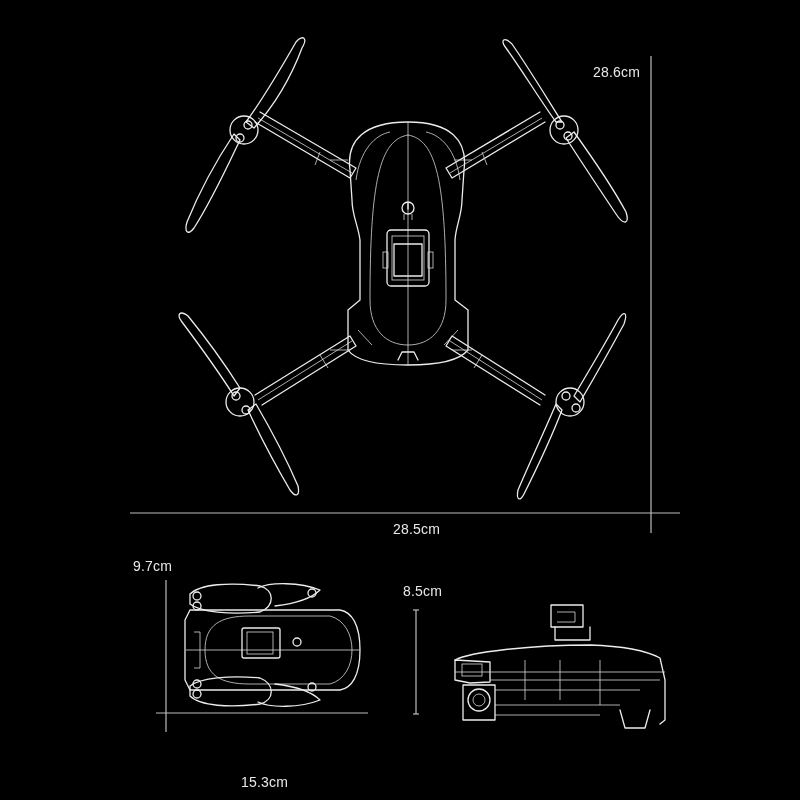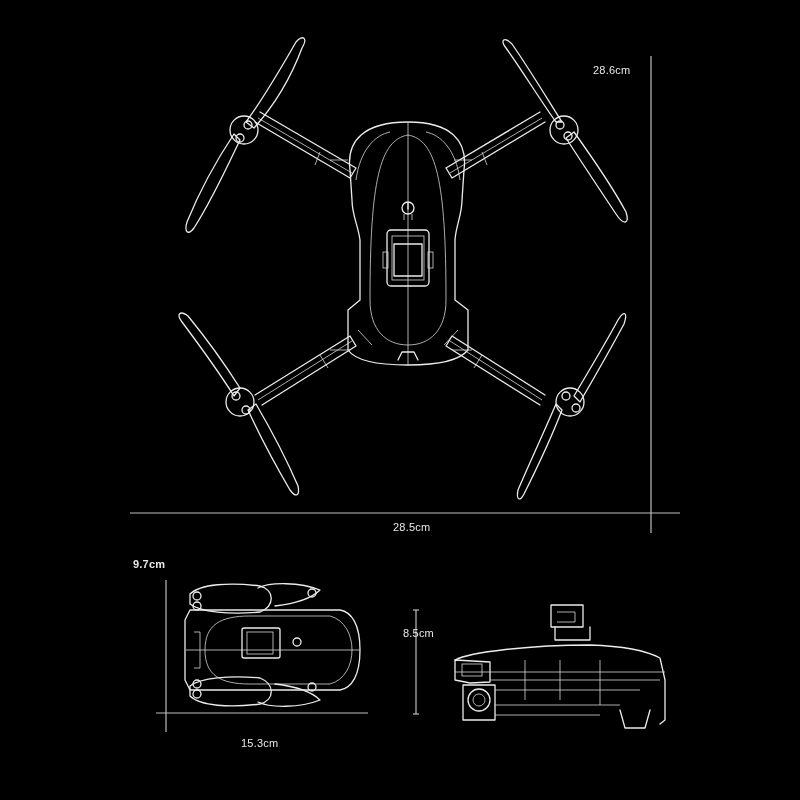--- a/index.html
+++ b/index.html
@@ -1,17 +1,17 @@
 <!DOCTYPE html>
 <html><head>
 <meta charset="utf-8">
 <style>
   html,body{margin:0;padding:0;background:#000;}
   body{width:800px;height:800px;position:relative;overflow:hidden;font-family:"Liberation Sans",sans-serif;}
-  .lbl{position:absolute;color:#e8e8e8;font-size:11px;letter-spacing:0.2px;white-space:nowrap;}
+  .lbl{position:absolute;color:#e8e8e8;font-size:14px;letter-spacing:0.2px;white-space:nowrap;}
   svg{position:absolute;left:0;top:0;}
   .w{fill:none;stroke:#ececec;stroke-width:1.3;stroke-linejoin:round;stroke-linecap:round;}
   .t{fill:none;stroke:#d8d8d8;stroke-width:0.8;}
   .dim{stroke:#bdbdbd;stroke-width:1.2;fill:none;}
 </style>
 </head>
 <body>
 
 <svg width="800" height="800" viewBox="0 0 800 800">
 
@@ -143,15 +143,15 @@
     <circle class="w" cx="479" cy="700" r="11"></circle>
     <circle class="t" cx="479" cy="700" r="6"></circle>
     <path class="t" d="M495,690 L640,690 M495,705 L620,705 M495,715 L600,715"></path>
     <path class="w" d="M620,710 L625,728 L645,728 L650,710"></path>
     <path class="t" d="M525,660 L525,700 M560,660 L560,700 M600,660 L600,705"></path>
   </g>
 </svg>
 
 <div class="lbl" style="left:593px;top:64px;">28.6cm</div>
 <div class="lbl" style="left:393px;top:521px;text-align:center;">28.5cm</div>
-<div class="lbl" style="left:133px;top:558px;font-weight:bold;">9.7cm</div>
-<div class="lbl" style="left:241px;top:737px;text-align:right;">15.3cm</div>
-<div class="lbl" style="left:403px;top:583px;margin-top:44px;">8.5cm</div>
+<div class="lbl" style="left:133px;top:558px;">9.7cm</div>
+<div class="lbl" style="left:241px;top:774px;text-align:right;">15.3cm</div>
+<div class="lbl" style="left:403px;top:583px;">8.5cm</div>
 
 </body></html>

